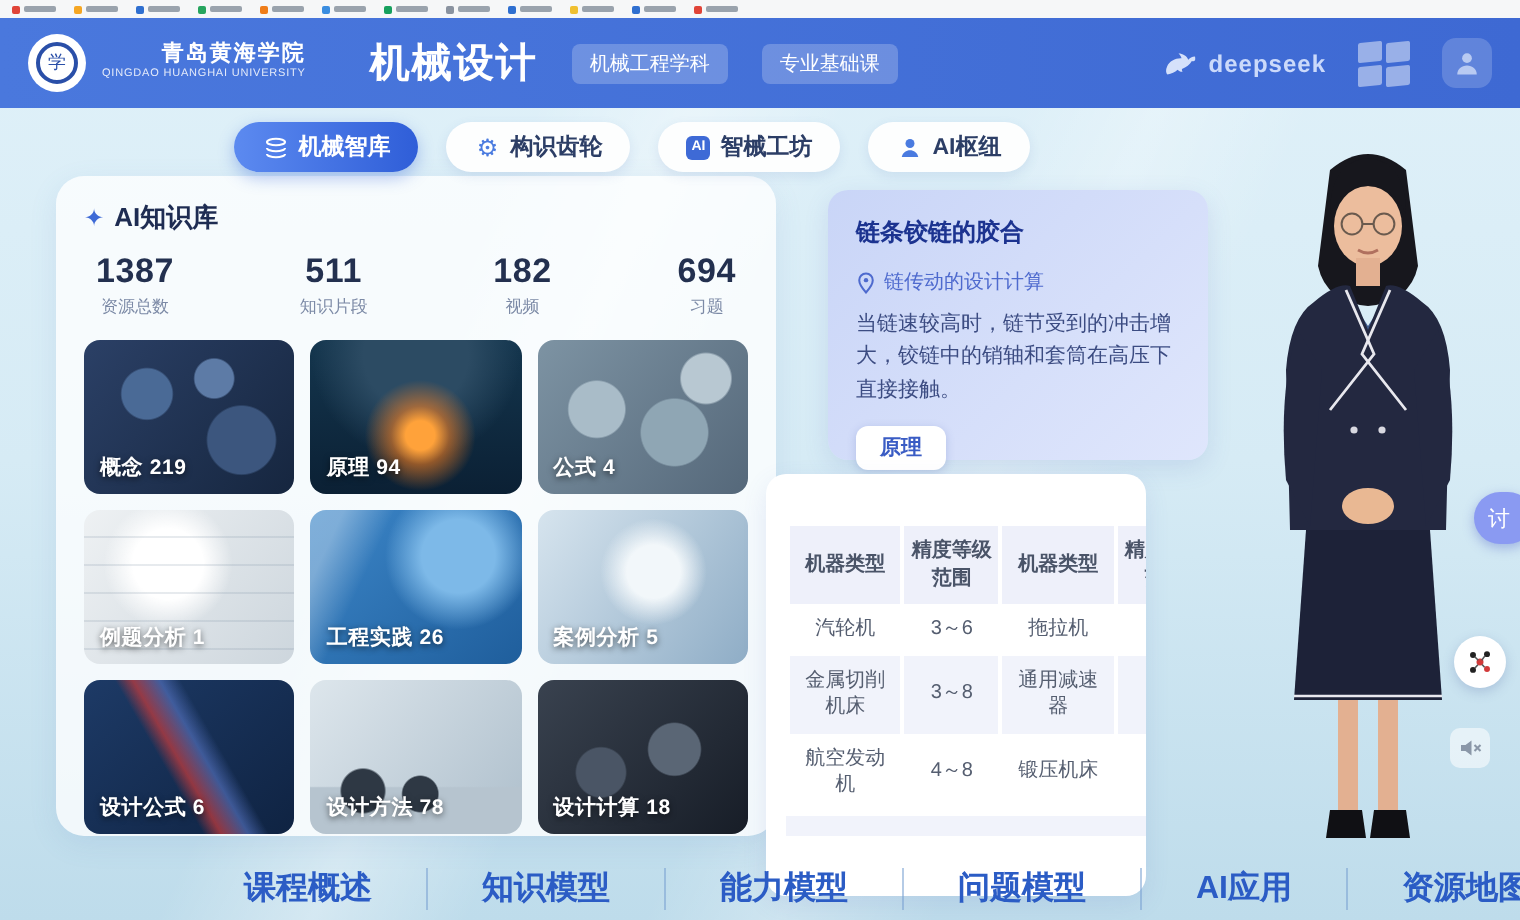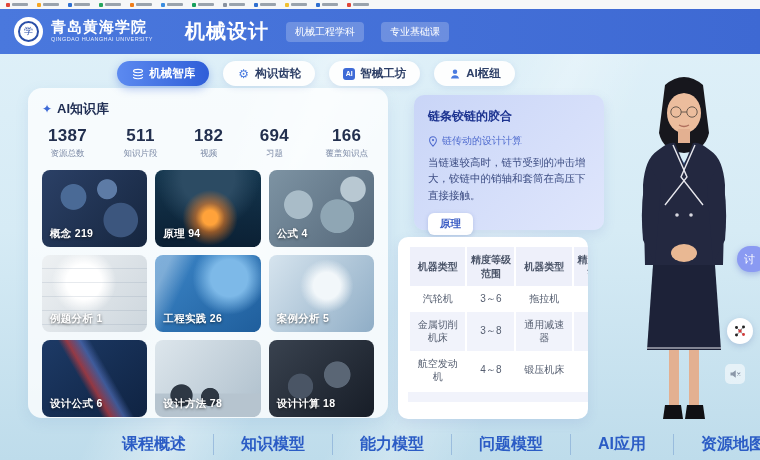--- a/index.html
+++ b/index.html
@@ -28,21 +28,21 @@
 
   
   .hdr{ position:absolute; top:9px; left:0; right:0; height:45px; z-index:20;
     background:linear-gradient(90deg,#4a78dd,#3e69d3);
     display:flex; align-items:center; padding:0 14px; color:#fff;}
   .logo-circle{ width:29px; height:29px; border-radius:50%; background:#fff;
     display:flex; align-items:center; justify-content:center; flex:0 0 auto;}
   .logo-emblem{ width:21px; height:21px; border-radius:50%; border:2px solid #2a4fa8;
     display:flex; align-items:center; justify-content:center; color:#2a4fa8; font-size:9px;}
   .uni{ margin-left:8px; line-height:1.05;}
-  .uni-cn{ font-size:15px; font-weight:bold; font-family:"Liberation Serif","DejaVu Serif",serif; letter-spacing:1px;}
+  .uni-cn{ font-size:11px; font-weight:bold; font-family:"Liberation Serif","DejaVu Serif",serif; letter-spacing:1px;text-align:right;}
   .uni-en{ font-size:5.5px; letter-spacing:.4px; opacity:.85; margin-top:2px;}
   .app-title{ font-size:20px; font-weight:bold; margin-left:32px; letter-spacing:1px;}
   .badge{ margin-left:17px; font-size:10px; background:rgba(255,255,255,.22);
     border-radius:4px; padding:3px 9px; white-space:nowrap;}
   .hdr-right{ margin-left:auto; display:flex; align-items:center; gap:16px;}
   .deepseek{ display:flex; align-items:center; gap:5px; opacity:.9;}
   .deepseek svg{ display:block;}
   .ds-text{ font-size:12px; font-weight:bold; color:#dbe6ff; letter-spacing:.5px;}
   .grid-ic{ width:26px; height:22px; display:grid; grid-template-columns:1fr 1fr; gap:2px; opacity:.55;}
   .grid-ic i{ background:rgba(255,255,255,.85); border-radius:1px; transform:skewY(-6deg);}
@@ -113,22 +113,22 @@
     background:linear-gradient(135deg,#c9d5f7,#dfe6fc); z-index:4;
     box-shadow:0 4px 12px rgba(90,110,190,.15);}
   .topic-title{ font-size:12px; font-weight:bold; color:#1c3390;}
   .topic-tag{ display:flex; align-items:center; gap:4px; margin-top:9px;
     font-size:10px; color:#4e6ace; cursor:pointer;}
   .topic-body{ font-size:10.5px; color:#3c4c82; line-height:1.55; margin-top:6px;}
   .pill-btn{ display:inline-block; margin-top:10px; background:#fff; color:#3a5cc4;
     font-size:10.5px; padding:4px 12px; border-radius:6px; border:none; cursor:pointer;
     box-shadow:0 1px 4px rgba(80,100,180,.25); font-weight:bold;}
 
-  .table-card{ position:absolute; left:398px; top:237px; width:190px; height:182px;
-    background:#fff; border-radius:10px; padding:10px 0 0 10px; overflow:hidden; z-index:4;
+  .table-card{ position:absolute; left:383px; top:237px; width:190px; height:211px;
+    background:#fff; border-radius:10px; padding:26px 0 0 10px; overflow:hidden; z-index:4;
     box-shadow:0 4px 12px rgba(90,110,190,.12);}
   table{ border-collapse:separate; border-spacing:2px 0; width:215px; table-layout:fixed;}
   th,td{ font-size:10px; color:#555e70; text-align:center; padding:6px 3px; line-height:1.35;}
   th{ background:#eef0fa; color:#4a5468; font-weight:bold;}
   col.c-a{width:54px} col.c-b{width:46px} col.c-c{width:54px} col.c-d{width:46px}
   tr.alt td{ background:#f1f3fb;}
   .sliver{ width:215px; height:10px; background:#f1f3fb; margin-top:2px;}
 
   
   .presenter{ position:absolute; left:605px; top:55px; width:158px; height:372px; z-index:6;}
@@ -207,20 +207,40 @@
   <div class="logo-circle">
     <div class="logo-emblem">学</div>
   </div>
   <div class="uni">
     <div class="uni-cn">青岛黄海学院</div>
     <div class="uni-en">QINGDAO HUANGHAI UNIVERSITY</div>
   </div>
   <div class="app-title">机械设计</div>
   <span class="badge">机械工程学科</span>
   <span class="badge">专业基础课</span>
+  <div class="hdr-right">
+    <div class="deepseek">
+      <svg width="18" height="14" viewBox="0 0 24 18">
+        <path d="M22 4c-2 0-3.5 1-4.5 2.2C16.5 3.5 13.8 2 11 2c1 .8 1.8 2 2 3.2C9 5 5 7 3.4 10.6 2.3 13 2.6 15 3.6 16c2.8-.5 5-1.6 6.8-3.2.8.9 2.1 1.6 3.4 1.4-.4-.5-.6-1.2-.5-1.9 2.8-1 5.3-2.9 6.6-5.3.9.3 1.7.2 2.1-.5.4-.8 0-2.5 0-2.5z" fill="#e6eeff"></path>
+      </svg>
+      <span class="ds-text">deepseek</span>
+    </div>
+    <div class="grid-ic">
+        <i></i>
+        <i></i>
+        <i></i>
+        <i></i>
+      </div>
+    <div class="avatar-btn">
+      <svg width="13" height="13" viewBox="0 0 16 16">
+        <circle cx="8" cy="5" r="3" fill="#cfdcf8"></circle>
+          <path d="M2 15c0-3.3 2.7-5.5 6-5.5s6 2.2 6 5.5z" fill="#cfdcf8"></path>
+      </svg>
+    </div>
+  </div>
 </header>
 
 <nav class="tabs">
   <div class="tab active">
     <span class="ic">
       <svg width="12" height="12" viewBox="0 0 16 16">
           <ellipse cx="8" cy="4" rx="6" ry="2.2" fill="none" stroke="#fff" stroke-width="1.4"></ellipse>
           <path d="M2 8c0 1.2 2.7 2.2 6 2.2S14 9.2 14 8M2 12c0 1.2 2.7 2.2 6 2.2s6-1 6-2.2" fill="none" stroke="#fff" stroke-width="1.4"></path>
         </svg>
     </span>
@@ -259,24 +279,20 @@
       <div class="stat-v">511</div>
       <div class="stat-l">知识片段</div>
     </div>
     <div class="stat">
       <div class="stat-v">182</div>
       <div class="stat-l">视频</div>
     </div>
     <div class="stat">
       <div class="stat-v">694</div>
       <div class="stat-l">习题</div>
-    </div>
-    <div class="stat">
-      <div class="stat-v">166</div>
-      <div class="stat-l">覆盖知识点</div>
     </div>
   </div>
   <div class="kb-grid">
     <div class="tile t1">
       <span class="tile-label"><span>概念</span> <span>219</span></span>
     </div>
     <div class="tile t2">
       <span class="tile-label"><span>原理</span> <span>94</span></span>
     </div>
     <div class="tile t3">

